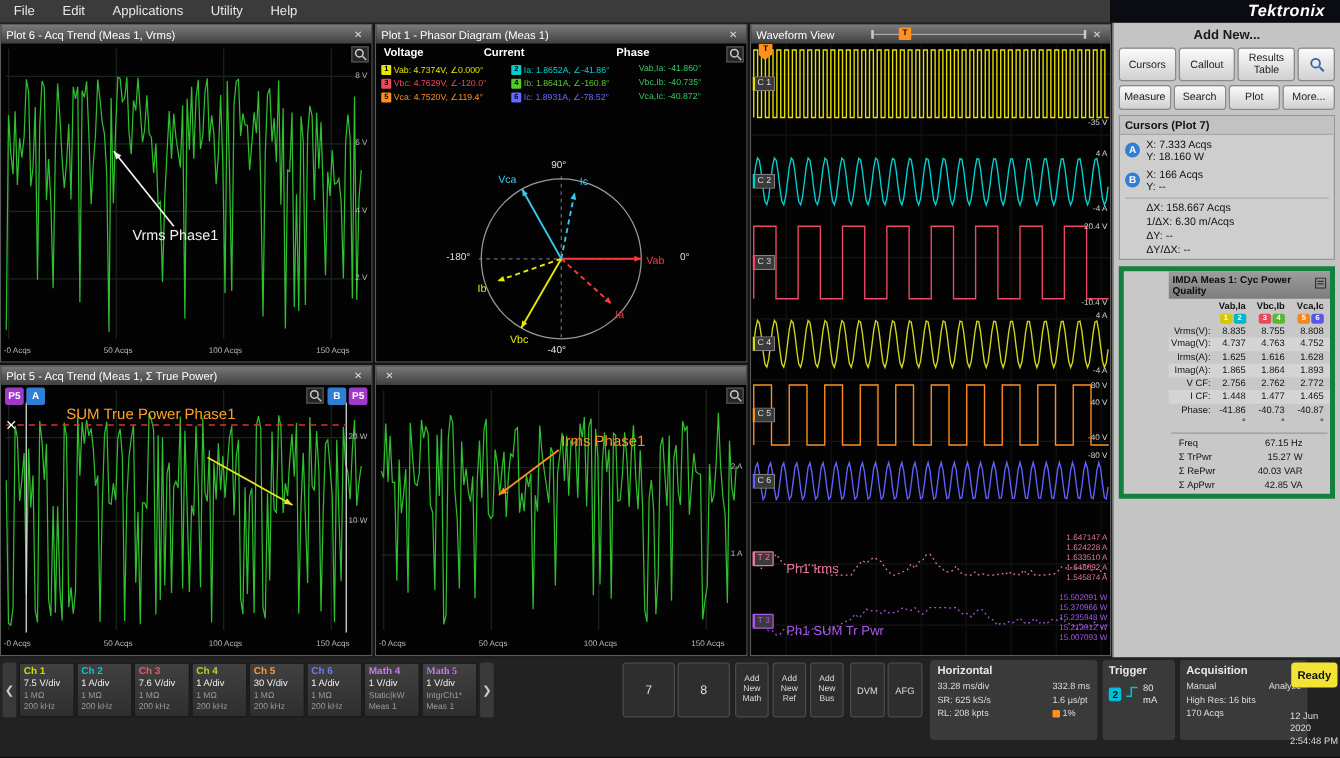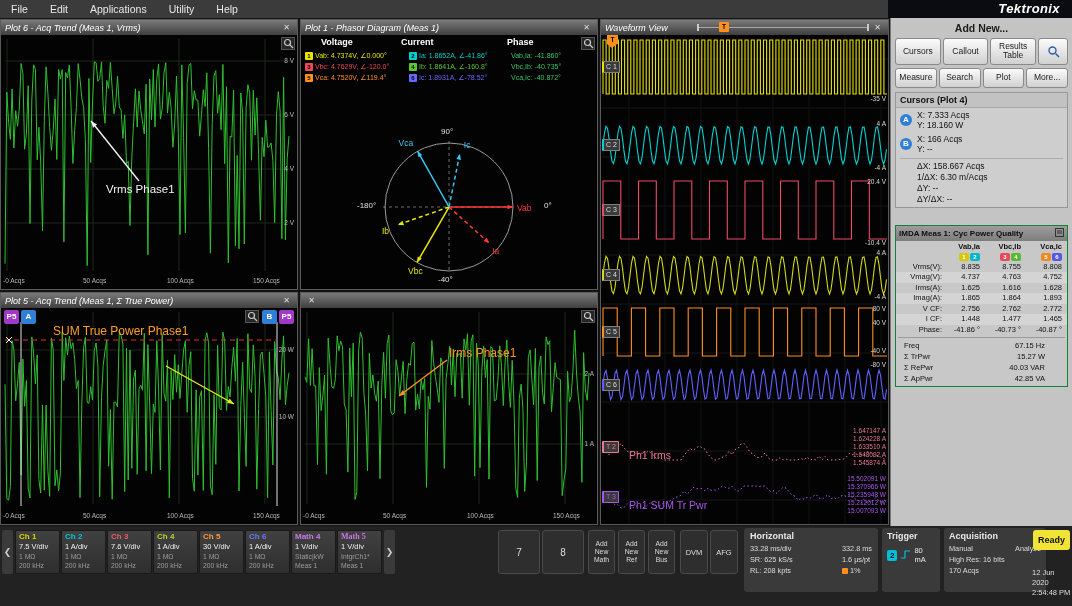--- a/index.html
+++ b/index.html
@@ -7,34 +7,34 @@
   .app{position:relative;width:1072px;height:606px;background:#141414;overflow:hidden;
        font-family:"Liberation Sans","DejaVu Sans",sans-serif;-webkit-font-smoothing:antialiased;}
   
   .menubar{position:absolute;left:0;top:0;width:1072px;height:18px;background:#3b3b3b;display:flex;align-items:center;z-index:5;}
   .menu-item{padding:0 11px;font-size:10.5px;color:#e8e8e8;line-height:18px;cursor:default;}
   .logo{position:absolute;right:0;top:0;width:184px;height:18px;background:#0b0b12;color:#fff;
         font-weight:bold;font-style:italic;font-size:13px;line-height:18px;text-align:right;padding-right:12px;letter-spacing:.4px;}
   
   .plot{position:absolute;border:1px solid #5a5a5a;background:#000;}
   .ptb{height:15px;background:linear-gradient(#7a7a7a,#3f3f3f);display:flex;align-items:center;font-size:9px;color:#fff;padding:0 4px;}
-  .ptb .t{flex:1;white-space:nowrap;overflow:hidden;font-style:italic;}
+  .ptb .t{flex:1;white-space:nowrap;overflow:hidden;}
   .pclose{width:13px;text-align:center;color:#ddd;font-size:8px;line-height:13px;cursor:default;}
   .pcanvas{position:relative;background:#030303;overflow:hidden;}
   .zoombox{position:absolute;right:2px;top:2px;width:14px;height:13px;background:#262626;border:1px solid #555;
            display:flex;align-items:center;justify-content:center;z-index:3;}
   .ytick{position:absolute;right:3px;font-size:6.5px;color:#b8b8b8;z-index:2;}
   .xtick{position:absolute;font-size:6.5px;color:#b8b8b8;z-index:2;}
   .anno{position:absolute;font-size:11.5px;z-index:3;white-space:nowrap;}
   .p5badge{position:absolute;top:2px;width:15px;height:14px;font-size:8px;font-weight:bold;color:#fff;border-radius:2px;
            text-align:center;line-height:13px;z-index:3;}
   .plot-svg{position:absolute;left:0;top:0;}
   
   .ph-head{position:absolute;top:2px;left:0;right:0;display:flex;font-size:9px;font-weight:bold;color:#fff;z-index:2;}
-  .ph-h1{width:100px;padding-left:20px;}.ph-h2{width:106px;}.ph-h3{flex:1;}
+  .ph-h1{width:86px;padding-left:6px;}.ph-h2{width:106px;}.ph-h3{flex:1;}
   .ph-rows{position:absolute;top:15px;left:0;right:0;z-index:2;}
   .ph-row{display:flex;align-items:center;height:11px;font-size:7px;}
   .ph-badge{width:8px;height:8px;border-radius:1px;color:#000;font-size:6px;font-weight:bold;text-align:center;line-height:8px;margin:0 2px 0 4px;flex:none;}
   .ph-v{width:90px;white-space:nowrap;}.ph-i{width:92px;white-space:nowrap;}.ph-p{flex:1;white-space:nowrap;}
   .ph-axis{position:absolute;font-size:8px;color:#e0e0e0;z-index:2;}
   
   .wv-ruler{position:absolute;left:96px;top:7px;width:172px;height:1px;background:#a8a8a8;}
   .wv-ruler::before,.wv-ruler::after{content:"";position:absolute;top:-3px;width:2px;height:7px;background:#c8c8c8;}
   .wv-ruler::before{left:0;}.wv-ruler::after{right:0;}
   .wv-rulerT{position:absolute;left:118px;top:2px;width:10px;height:10px;background:#ff9020;color:#000;
@@ -54,21 +54,21 @@
           color:#1c1c1c;text-align:center;padding:3px 1px;min-height:20px;display:flex;align-items:center;justify-content:center;line-height:1.1;cursor:default;}
   .rp-iconbtn{flex:0 0 30px;}
   .cpanel{background:#cecece;border:1px solid #979797;margin-top:4px;font-size:8.5px;color:#111;}
   .cp-title{font-weight:bold;font-size:9px;padding:2px 4px;border-bottom:1px solid #a8a8a8;background:#c2c2c2;}
   .cp-row{display:flex;align-items:center;padding:2px 4px;gap:5px;}
   .cp-badge{width:12px;height:12px;border-radius:6px;background:#2f7fd6;color:#fff;font-size:8px;font-weight:bold;
             text-align:center;line-height:12px;flex:none;}
   .cp-vals div{line-height:10px;}
   .cp-delta{padding:0 4px 0 21px;line-height:11px;}
   .cp-sep{border-top:1px solid #adadad;margin:2px 4px;}
-  .imda{background:#c8c8c8;border:1px solid #15803d;margin-top:17px;}
+  .imda{background:#c8c8c8;border:4px solid #15803d;margin-top:5px;padding-left:36px;}
   .imda-title{background:linear-gradient(#9d9d9d,#7d7d7d);font-size:8px;font-weight:bold;color:#0c0c0c;
               padding:2px 3px;display:flex;justify-content:space-between;align-items:center;}
   .imda-grid{font-size:7.5px;color:#111;padding-bottom:2px;}
   .imda-cols{display:flex;font-weight:bold;line-height:11px;}
   .im-l{width:48px;text-align:right;padding-right:2px;}
   .im-c{width:41px;text-align:right;padding-right:5px;}
   .im-badgecell{width:41px;display:flex;gap:1px;justify-content:flex-end;padding-right:5px;align-items:center;height:10px;}
   .im-badge{width:10px;height:8px;border-radius:2px;color:#fff;font-size:6px;font-weight:bold;text-align:center;line-height:8px;}
   .imda-row{display:flex;line-height:10.5px;}
   .imda-row.alt{background:#d4d4d4;}
@@ -391,21 +391,21 @@
         </div>
       </div>
     <div class="rp-row" id="rp-row2">
         <div class="rp-btn">Measure</div>
         <div class="rp-btn">Search</div>
         <div class="rp-btn">Plot</div>
         <div class="rp-btn">More...</div>
       </div>
 
     <div class="cpanel">
-      <div class="cp-title">Cursors (Plot 4)</div>
+      <div class="cp-title">Cursors (Plot 7)</div>
       <div class="cp-row">
         <span class="cp-badge">A</span>
         <div class="cp-vals">
           <div>X: 7.333 Acqs</div>
           <div>Y: 18.160 W</div>
         </div>
       </div>
       <div class="cp-row">
         <span class="cp-badge">B</span>
         <div class="cp-vals">

